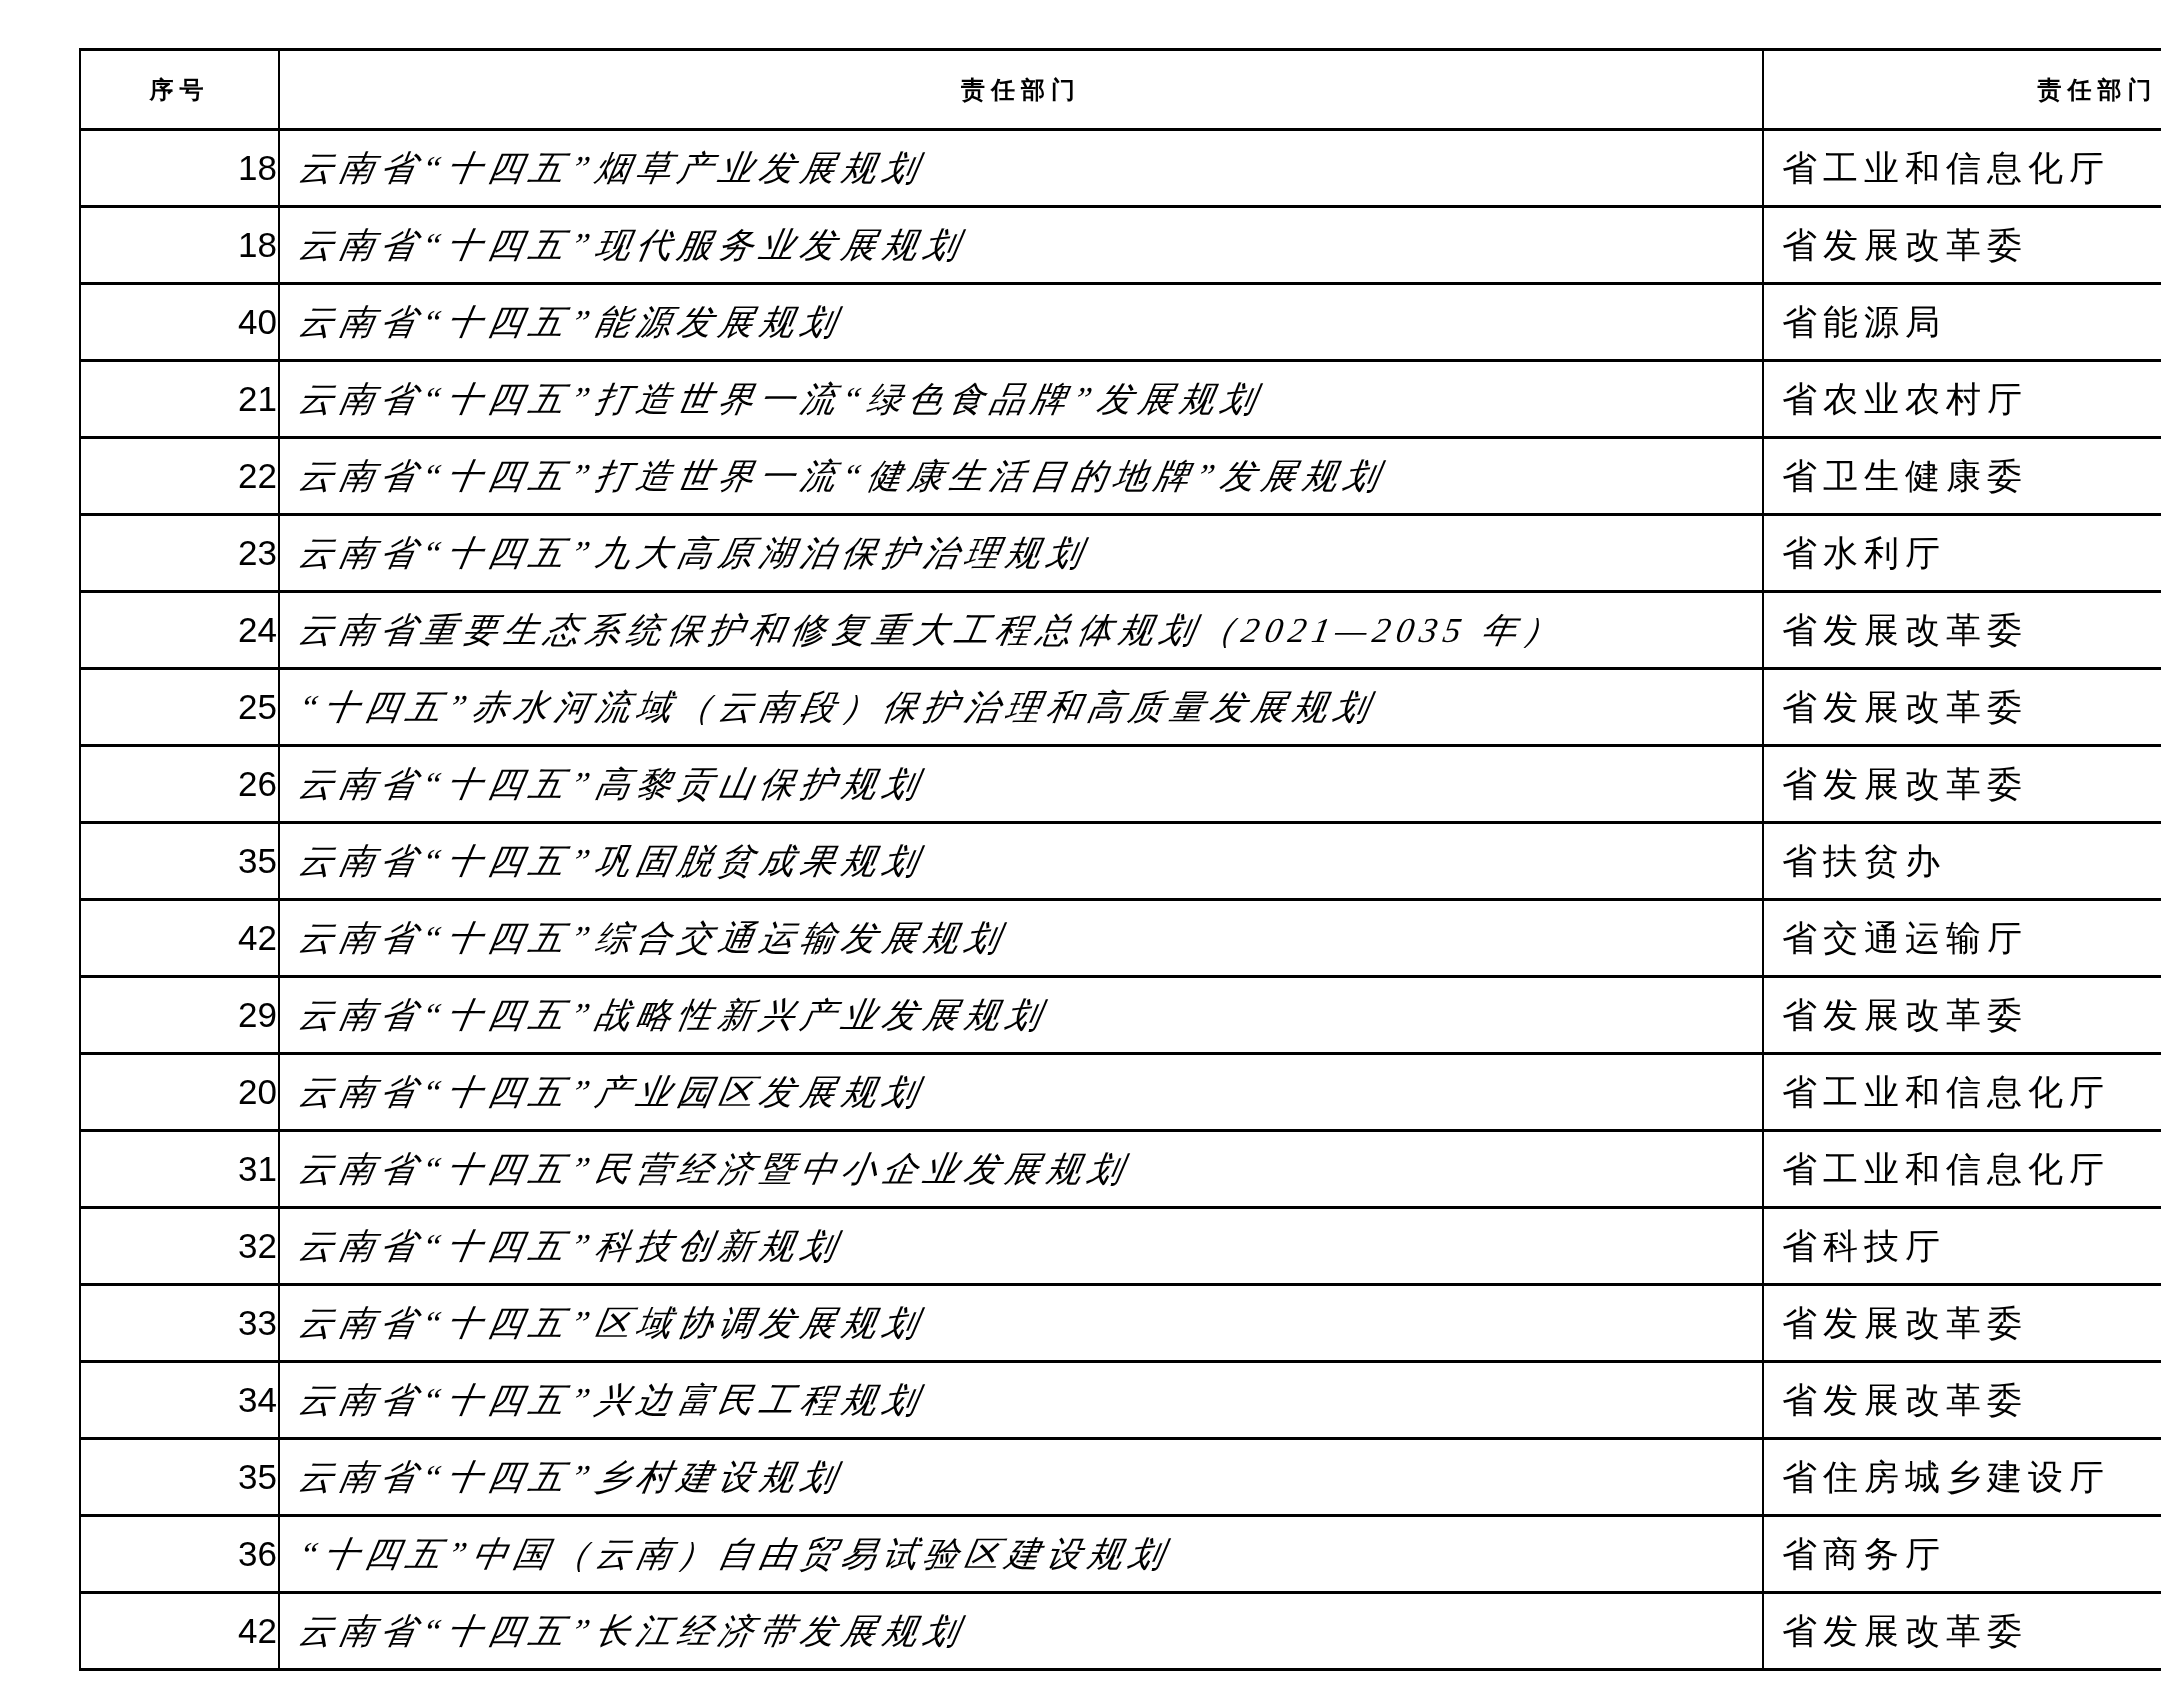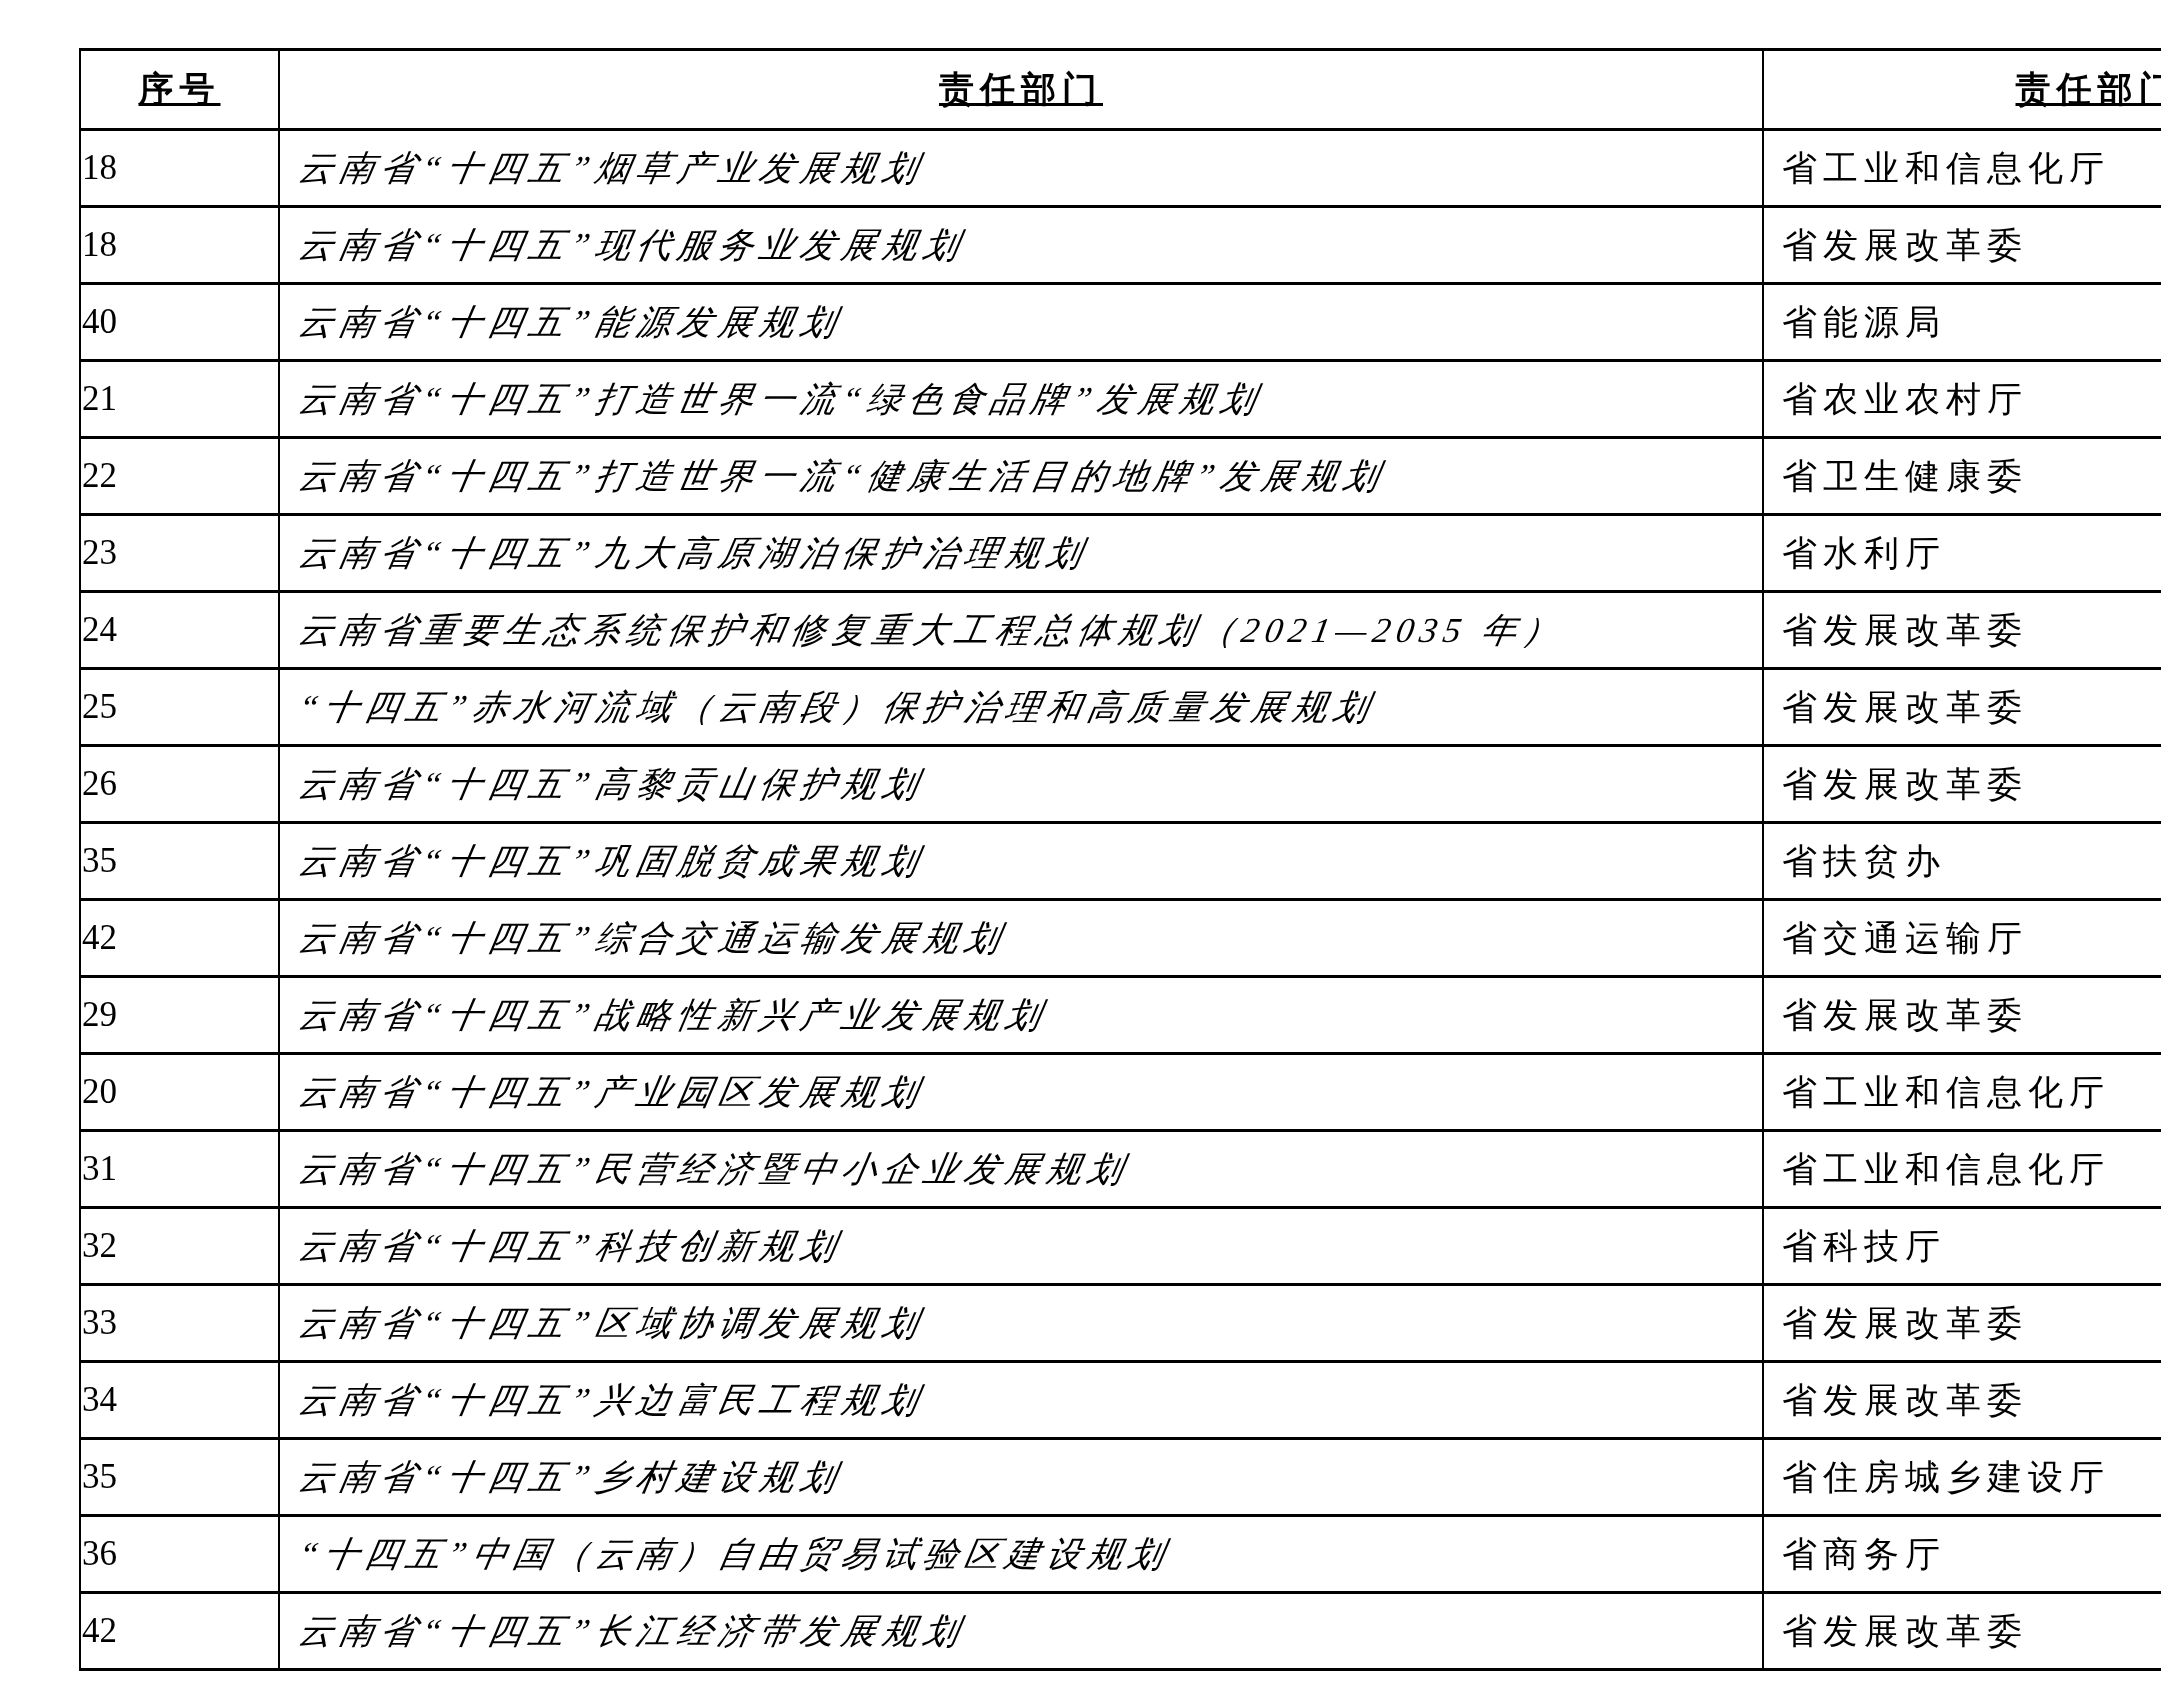--- a/index.html
+++ b/index.html
@@ -35,31 +35,30 @@
     border-top: 3px solid #000000;
     border-bottom: 3px solid #000000;
     vertical-align: middle;
     overflow: hidden;
     white-space: nowrap;
     background: #ffffff;
   }
   tr.head-row { height: 80px; }
   tr.body-row { height: 77px; }
   th.h {
-    font-size: 35px;
+    font-size: 24px;
     font-weight: bold;
     letter-spacing: 6px;
     text-align: center;
     font-family: "Liberation Serif", "DejaVu Serif", serif;
-    text-decoration: underline;
   }
   td.c1 {
     font-size: 35px;
-    text-align: left;
-    font-family: Liberation Serif, serif;
+    text-align: right;
+    font-family: Liberation Sans, sans-serif;
   }
   td.c2 {
     font-size: 35px;
     letter-spacing: 6px;
     text-align: left;
     padding-left: 18px;
   }
   td.c2 .slant {
     display: inline-block;
     font-style: italic;

